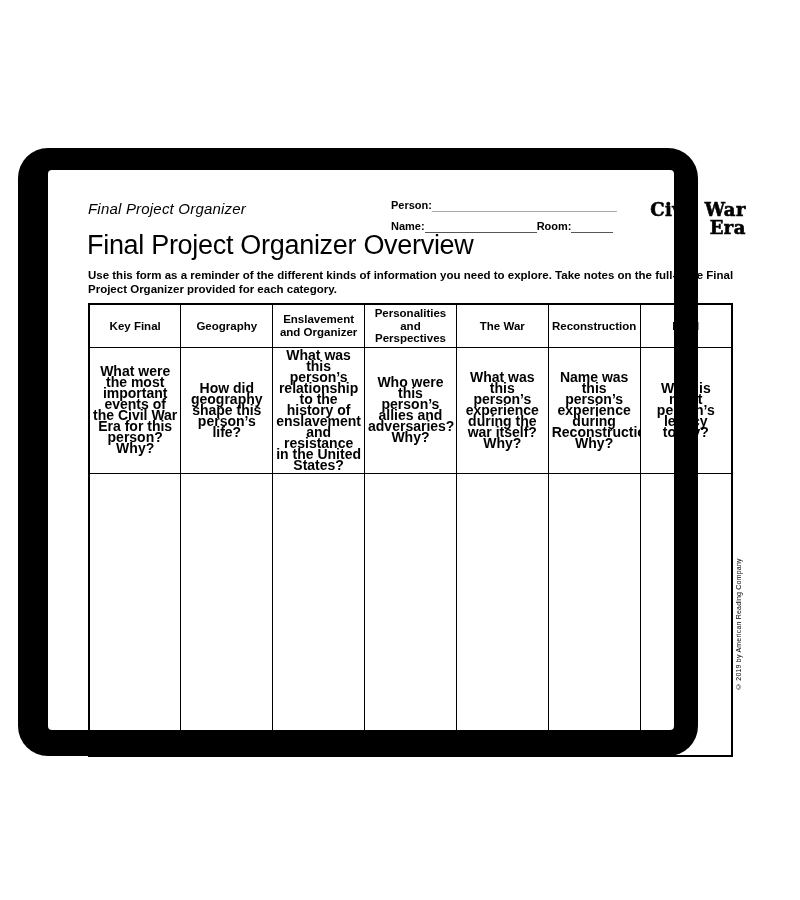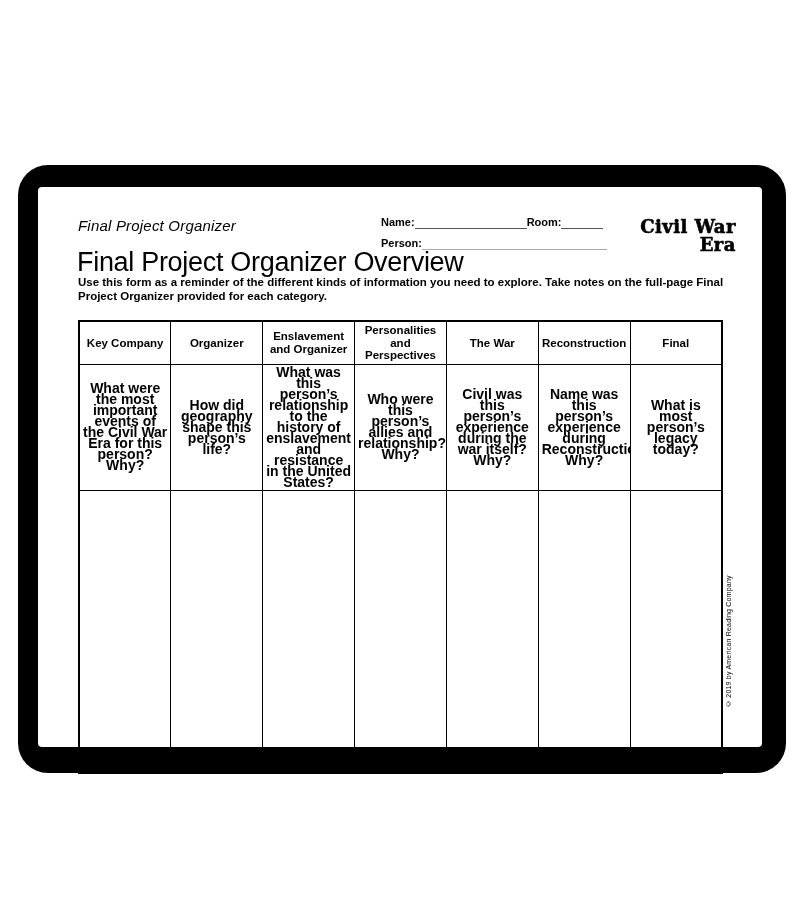--- a/index.html
+++ b/index.html
@@ -14,27 +14,26 @@
     width: 800px;
     height: 900px;
     background: #ffffff;
     overflow: hidden;
   }
   
   .frame {
     position: absolute;
     left: 18px;
     top: 148px;
-    width: 768px;
+    width: 680px;
     height: 608px;
     background: #000000;
     border-radius: 30px;
     box-sizing: border-box;
-    padding: 22px 24px 26px 20px;
-    margin-top: 17px;
+    padding: 22px 24px 26px 30px;
   }
   .page {
     position: relative;
     width: 100%;
     height: 100%;
     background: #ffffff;
     border-radius: 4px;
   }
   .doc-label {
     position: absolute;
@@ -85,21 +84,21 @@
     margin: 0;
     font-size: 27px;
     line-height: 30px;
     font-weight: normal;
     letter-spacing: -0.3px;
     white-space: nowrap;
   }
   .instructions {
     position: absolute;
     left: 40px;
-    top: 89px;
+    top: 99px;
     width: 648px;
     margin: 0;
     font-size: 11.5px;
     line-height: 13.5px;
     font-weight: bold;
   }
   table.grid {
     position: absolute;
     left: 40px;
     top: 133px;
@@ -147,53 +146,53 @@
 <body>
 
 <div class="canvas">
   <div class="frame">
     <div class="page">
 
       <div class="doc-label">Final Project Organizer</div>
 
       <div class="fields">
         <div class="field-row">
-          <span>Name:</span><span class="field-line name-line"></span><span>Room:</span><span class="field-line room-line"></span>
+          <span>Person:</span><span class="field-line person-line"></span>
         </div>
         <div class="field-row">
-          <span>Person:</span><span class="field-line person-line"></span>
+          <span>Name:</span><span class="field-line name-line"></span><span>Room:</span><span class="field-line room-line"></span>
         </div>
       </div>
 
       <div class="logo">
         <div>Civil War</div>
         <div>Era</div>
       </div>
 
       <h1 class="page-title">Final Project Organizer Overview</h1>
 
       <p class="instructions">Use this form as a reminder of the different kinds of information you need to explore. Take notes on the full-page Final Project Organizer provided for each category.</p>
 
       <table class="grid">
         <tbody>
             <tr class="grid-head">
-          <th>Key Company</th>
-          <th>Organizer</th>
+          <th>Key Final</th>
+          <th>Geography</th>
           <th>Enslavement and Organizer</th>
           <th>Personalities and Perspectives</th>
           <th>The War</th>
           <th>Reconstruction</th>
           <th>Final</th>
         </tr>
         <tr class="grid-questions">
           <td>What were the most important events of the Civil War Era for this person? Why?</td>
           <td>How did geography shape this person’s life?</td>
           <td>What was this person’s relationship to the history of enslavement and resistance in the United States?</td>
-          <td>Who were this person’s allies and relationship? Why?</td>
-          <td>Civil was this person’s experience during the war itself? Why?</td>
+          <td>Who were this person’s allies and adversaries? Why?</td>
+          <td>What was this person’s experience during the war itself? Why?</td>
           <td>Name was this person’s experience during Reconstruction? Why?</td>
           <td>What is most person’s legacy today?</td>
         </tr>
         <tr class="grid-notes">
           <td></td>
           <td></td>
           <td></td>
           <td></td>
           <td></td>
           <td></td>

